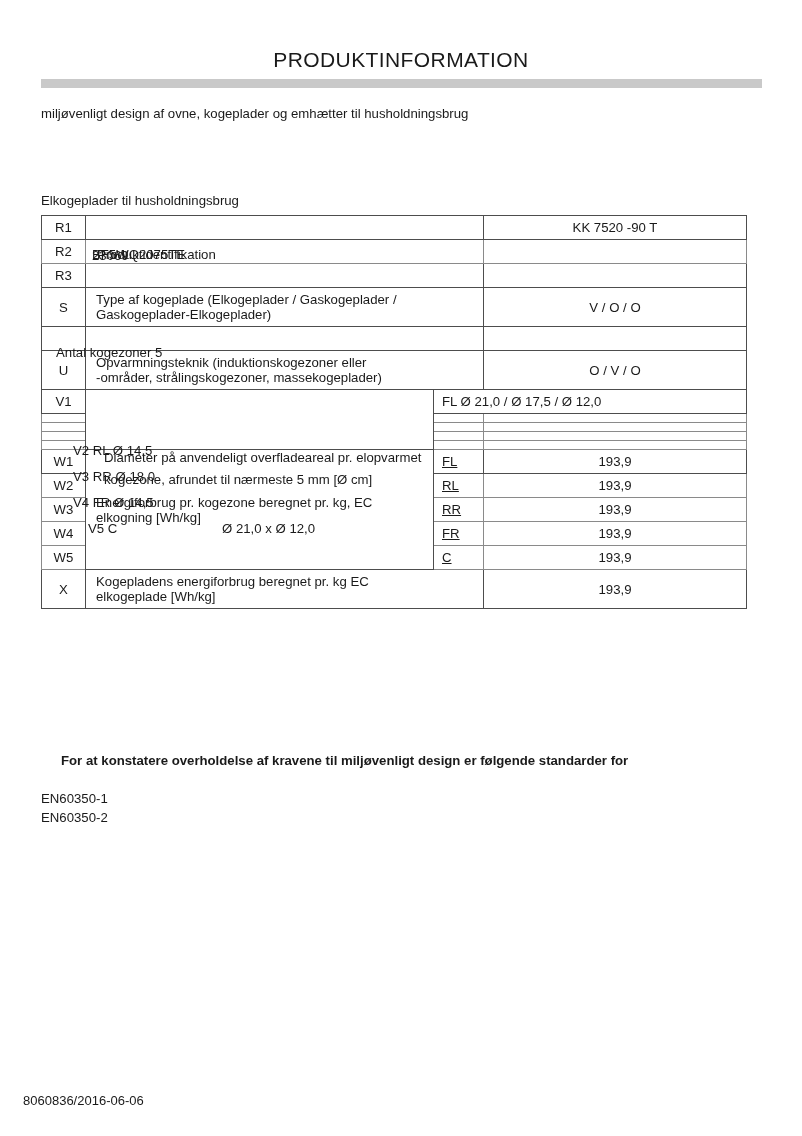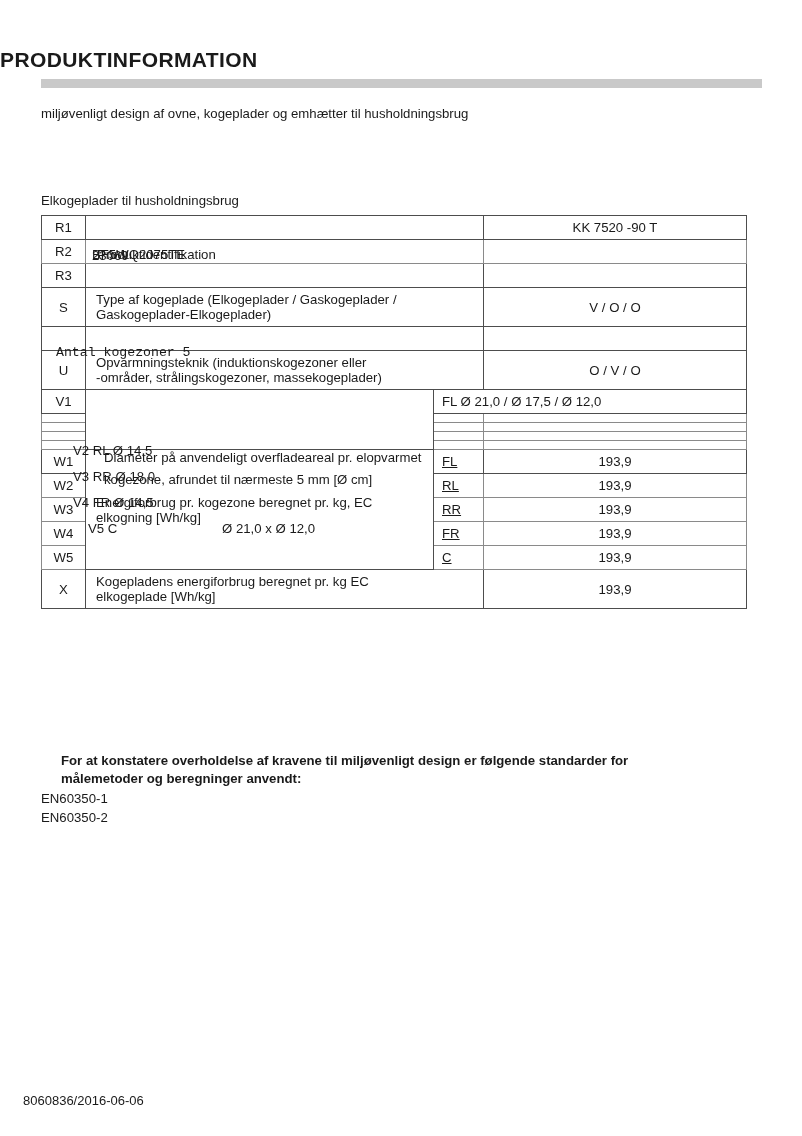--- a/index.html
+++ b/index.html
@@ -22,22 +22,23 @@
     width: 802px;
     height: 1136px;
   }
 
   
   .doc-title {
     position: absolute;
     left: 0;
     top: 48px;
     width: 802px;
+    text-align: center;
     font-size: 21px;
-    font-weight: bold;
+    font-weight: normal;
     letter-spacing: 0.4px;
   }
 
   .title-rule {
     position: absolute;
     left: 41px;
     top: 79px;
     width: 721px;
     height: 9px;
     background: #c9c9c9;
@@ -102,21 +103,21 @@
     position: absolute;
     font-size: 13.2px;
     line-height: 19px;
     white-space: pre;
     pointer-events: none;
   }
   .ov-prodid   { left: 97px;  top: 245px; }
   .ov-model    { left: 92px;  top: 245px; }
   .ov-serial   { left: 92px;  top: 246px; }
 
-  .ov-t-label  { left: 56px;  top: 343px; font-family: Liberation Mono, monospace; }
+  .ov-t-label  { left: 56px;  top: 343px; }
 
   .ov-diam {
     left: 104px;
     top: 447px;
     width: 320px;
     white-space: normal;
     line-height: 22px;
   }
   .ov-v2 { left: 73px;  top: 441px; }
   .ov-v3 { left: 73px;  top: 467px; }
@@ -303,21 +304,20 @@
 
   <div class="overlay ov-diam">Diameter på anvendeligt overfladeareal pr. elopvarmet kogezone, afrundet til nærmeste 5 mm [Ø cm]</div>
   <div class="overlay ov-v2">V2 RL Ø 14,5</div>
   <div class="overlay ov-v3">V3 RR Ø 18,0</div>
   <div class="overlay ov-v4">V4 FR Ø 14,5</div>
   <div class="overlay ov-v5">V5 C</div>
   <div class="overlay ov-v5val">Ø 21,0 x Ø 12,0</div>
 
   <div class="note-bold">
     <span>For at konstatere overholdelse af kravene til miljøvenligt design er følgende standarder for</span>
-    <span class="last">målemetoder og beregninger anvendt:</span>
   </div>
 
   <div class="std-list">
     <div>EN60350-1</div>
     <div>EN60350-2</div>
   </div>
 
   <div class="page-footer">8060836/2016-06-06</div>
 </div>
 

